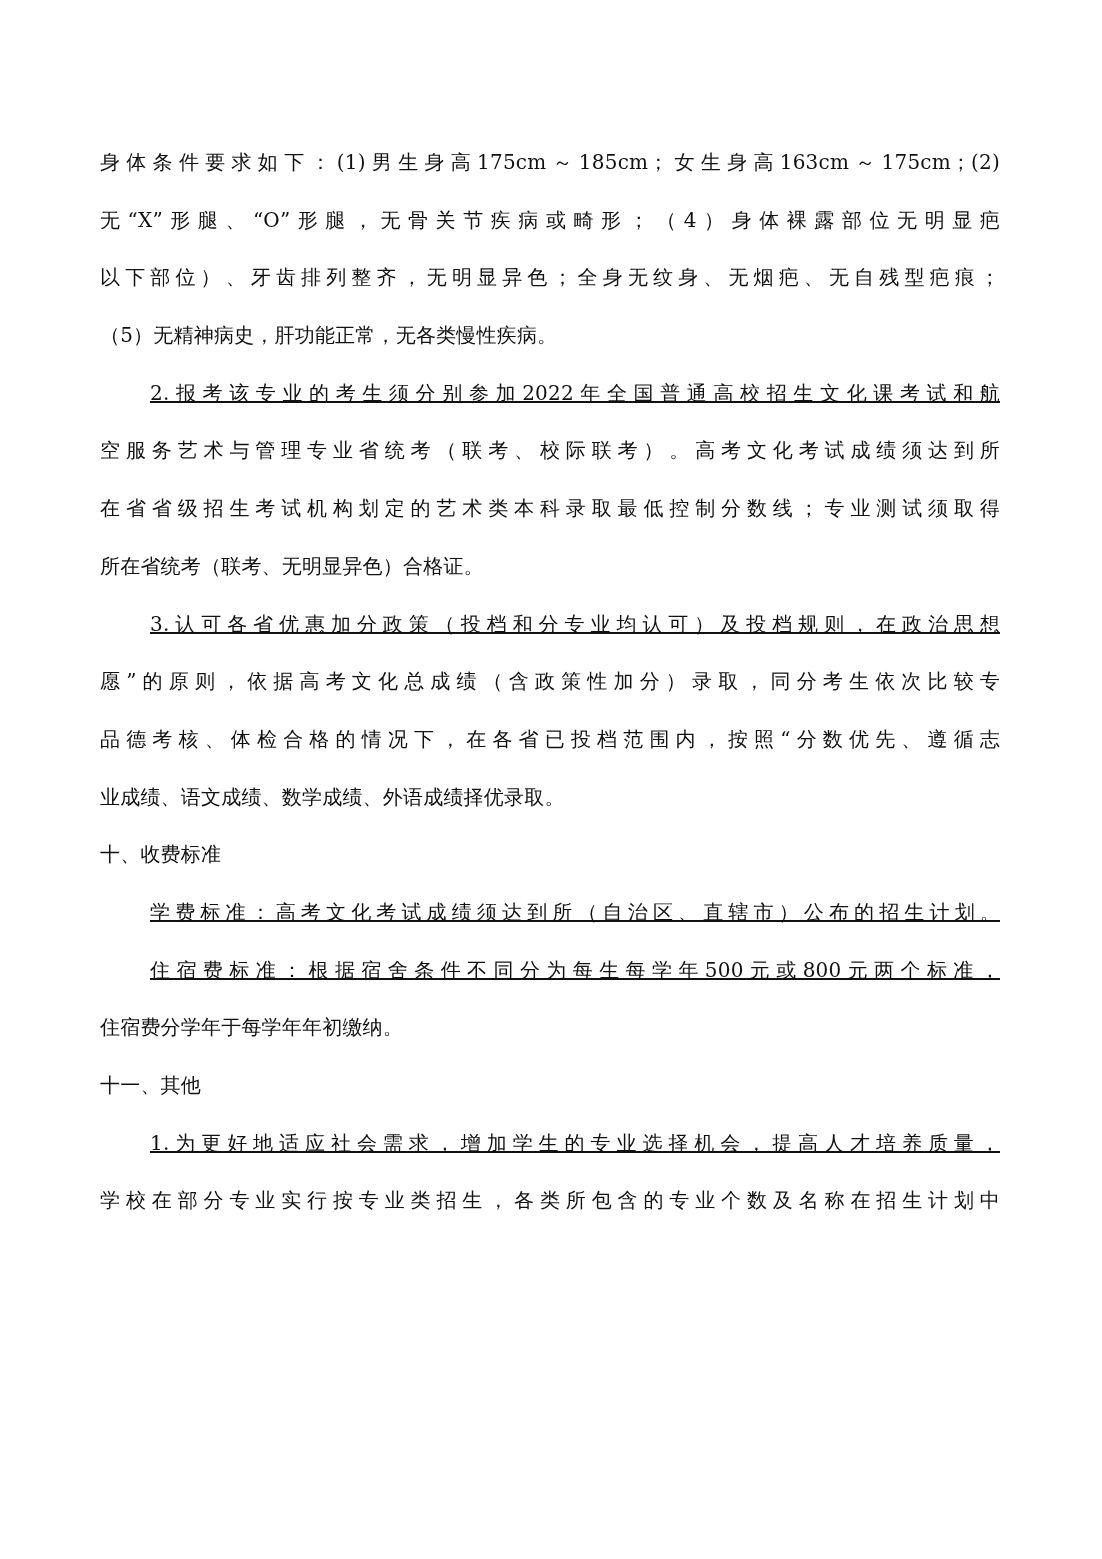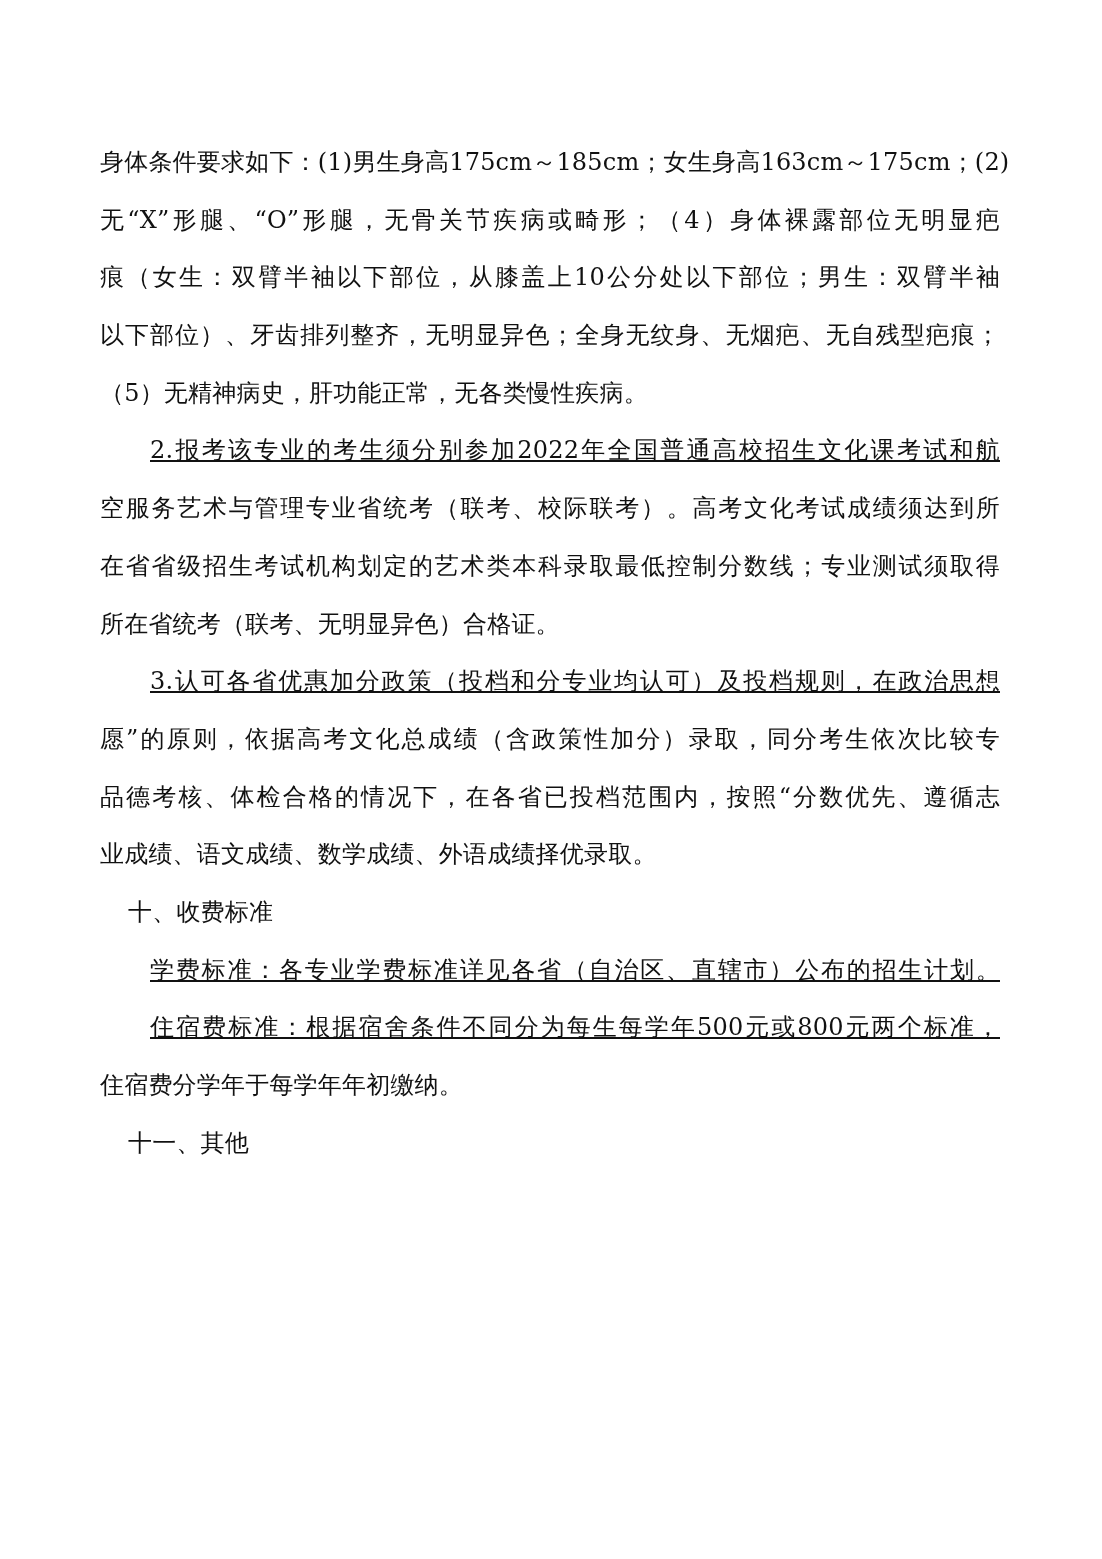--- a/index.html
+++ b/index.html
@@ -17,48 +17,46 @@
     }
     .page {
       position: absolute;
       left: 100px;
       top: 134px;
       width: 900px;
     }
     .line {
       height: 57.7px;
       line-height: 57.7px;
-      font-size: 24px;
+      font-size: 20px;
       white-space: nowrap;
       overflow: visible;
       text-align: justify;
       text-align-last: justify;
       letter-spacing: 0.2px;
     }
     .line.last {
       text-align-last: left;
     }
     .line.indent {
       padding-left: 50px;
       text-decoration: underline;
     }
     .heading {
       text-align-last: left;
-      margin-left: 28px;
     }
   </style>
 </head>
 <body>
 
 <div class="page">
 
   <div>
     <div class="line">身体条件要求如下：(1)男生身高175cm～185cm；女生身高163cm～175cm；(2)</div>
     <div class="line">无“X”形腿、“O”形腿，无骨关节疾病或畸形；（4）身体裸露部位无明显疤</div>
-    <div class="line">痕（女生：双臂半袖以下部位，从膝盖上10公分处以下部位；男生：双臂半袖</div>
     <div class="line">以下部位）、牙齿排列整齐，无明显异色；全身无纹身、无烟疤、无自残型疤痕；</div>
     <div class="line last">（5）无精神病史，肝功能正常，无各类慢性疾病。</div>
   </div>
 
   <div>
     <div class="line indent">2.报考该专业的考生须分别参加2022年全国普通高校招生文化课考试和航</div>
     <div class="line">空服务艺术与管理专业省统考（联考、校际联考）。高考文化考试成绩须达到所</div>
     <div class="line">在省省级招生考试机构划定的艺术类本科录取最低控制分数线；专业测试须取得</div>
     <div class="line last">所在省统考（联考、无明显异色）合格证。</div>
   </div>
@@ -68,26 +66,30 @@
     <div class="line">愿”的原则，依据高考文化总成绩（含政策性加分）录取，同分考生依次比较专</div>
     <div class="line">品德考核、体检合格的情况下，在各省已投档范围内，按照“分数优先、遵循志</div>
     <div class="line last">业成绩、语文成绩、数学成绩、外语成绩择优录取。</div>
   </div>
 
   <div>
     <div class="line heading">十、收费标准</div>
   </div>
 
   <div>
-    <div class="line indent">学费标准：各专业学费标准详见各省（自治区、直辖市）公布的招生计划。</div>
+    <div class="line indent">学费标准：高考文化考试成绩须达到所（自治区、直辖市）公布的招生计划。</div>
   </div>
 
   <div>
     <div class="line indent">住宿费标准：根据宿舍条件不同分为每生每学年500元或800元两个标准，</div>
     <div class="line last">住宿费分学年于每学年年初缴纳。</div>
   </div>
 
   <div>
     <div class="line heading">十一、其他</div>
   </div>
 
+  <div>
+    <div class="line indent">1.为更好地适应社会需求，增加学生的专业选择机会，提高人才培养质量，</div>
+    <div class="line">学校在部分专业实行按专业类招生，各类所包含的专业个数及名称在招生计划中</div>
+  </div>
 
 </div>
 
 </body></html>

